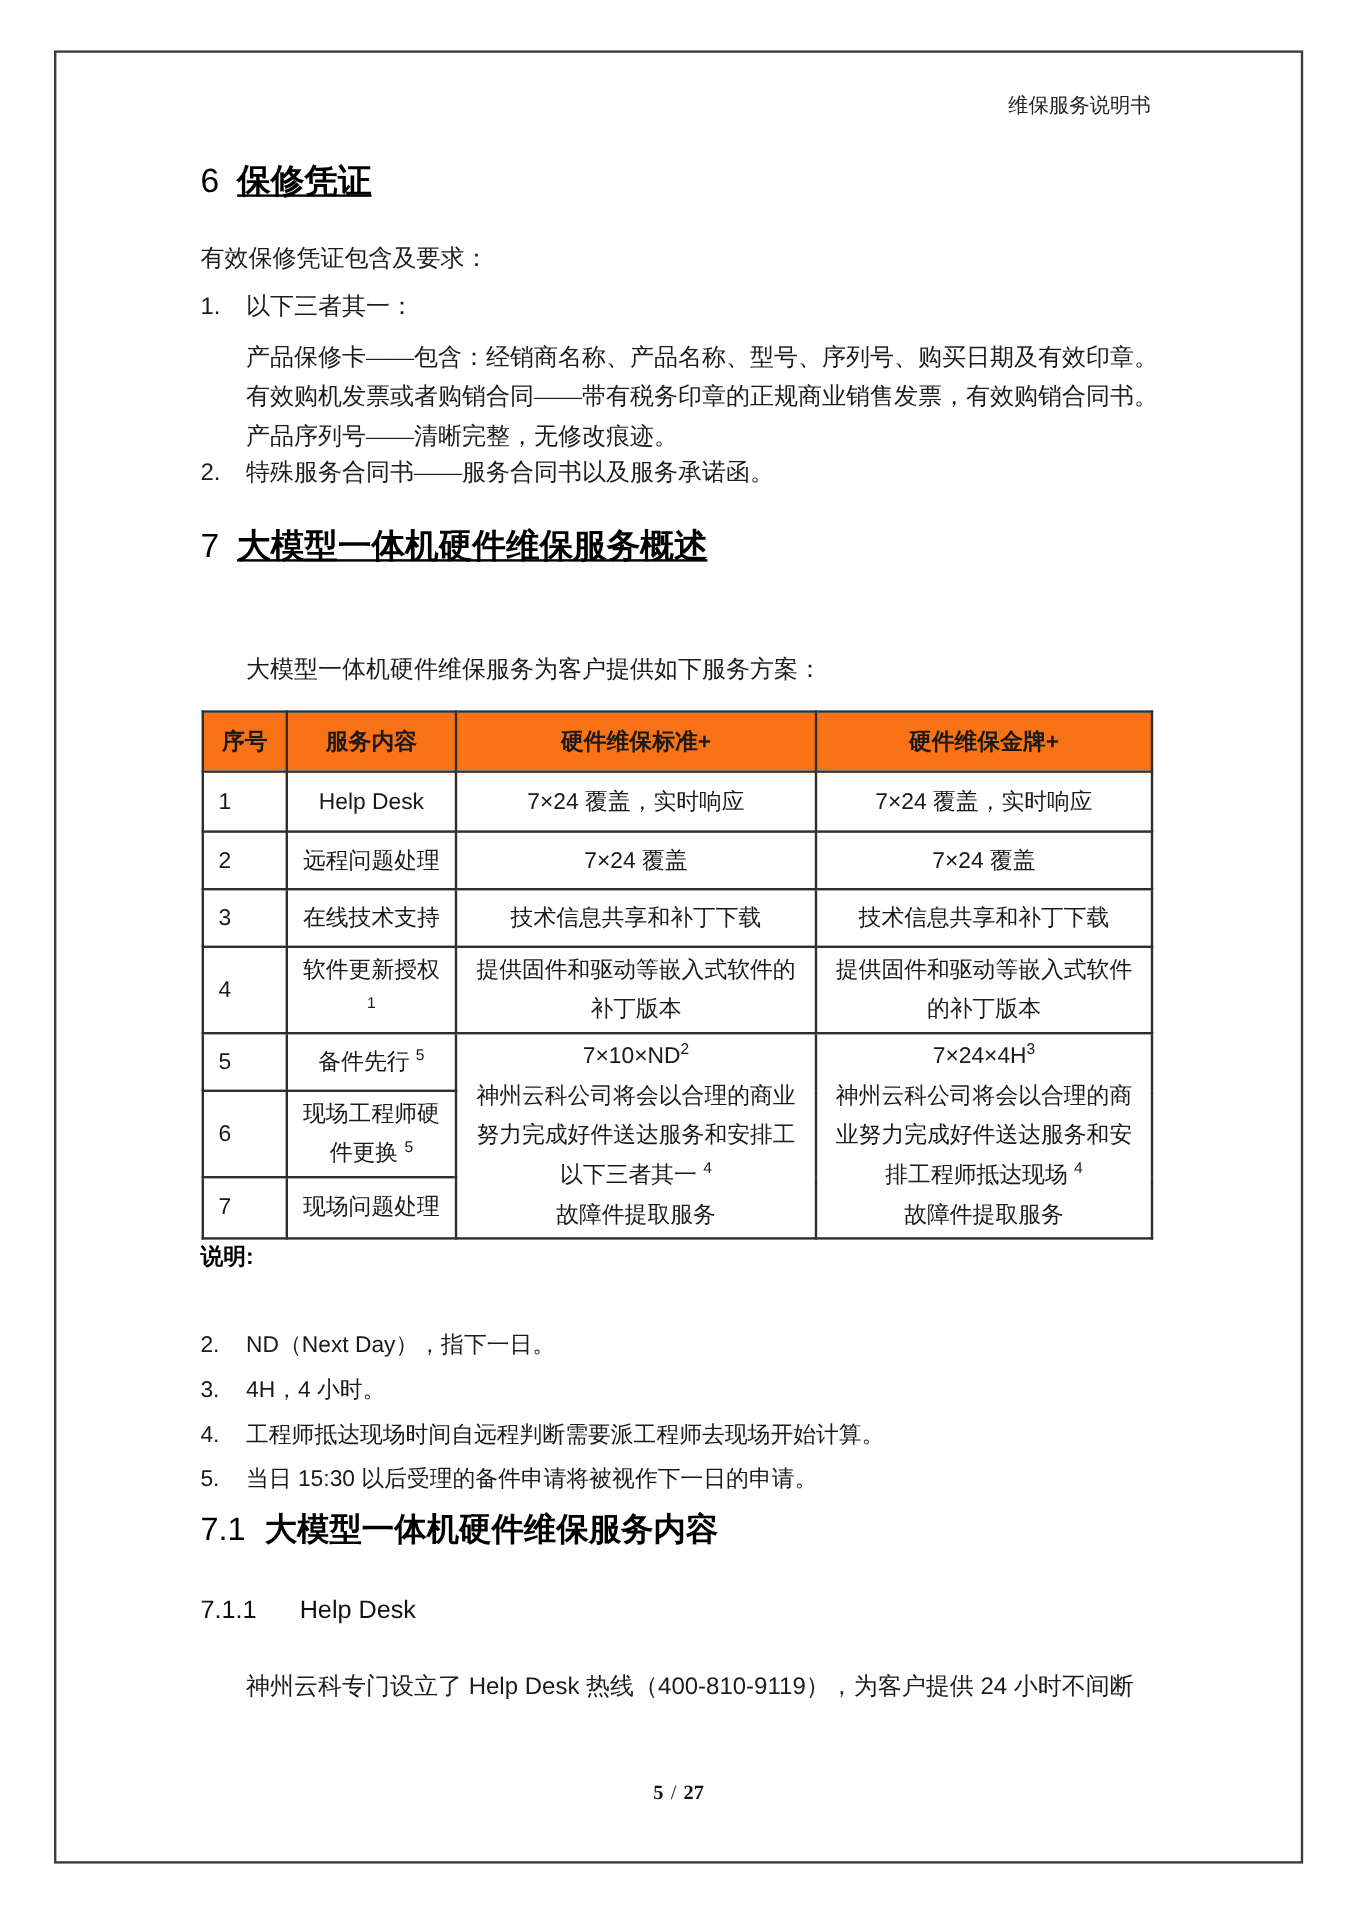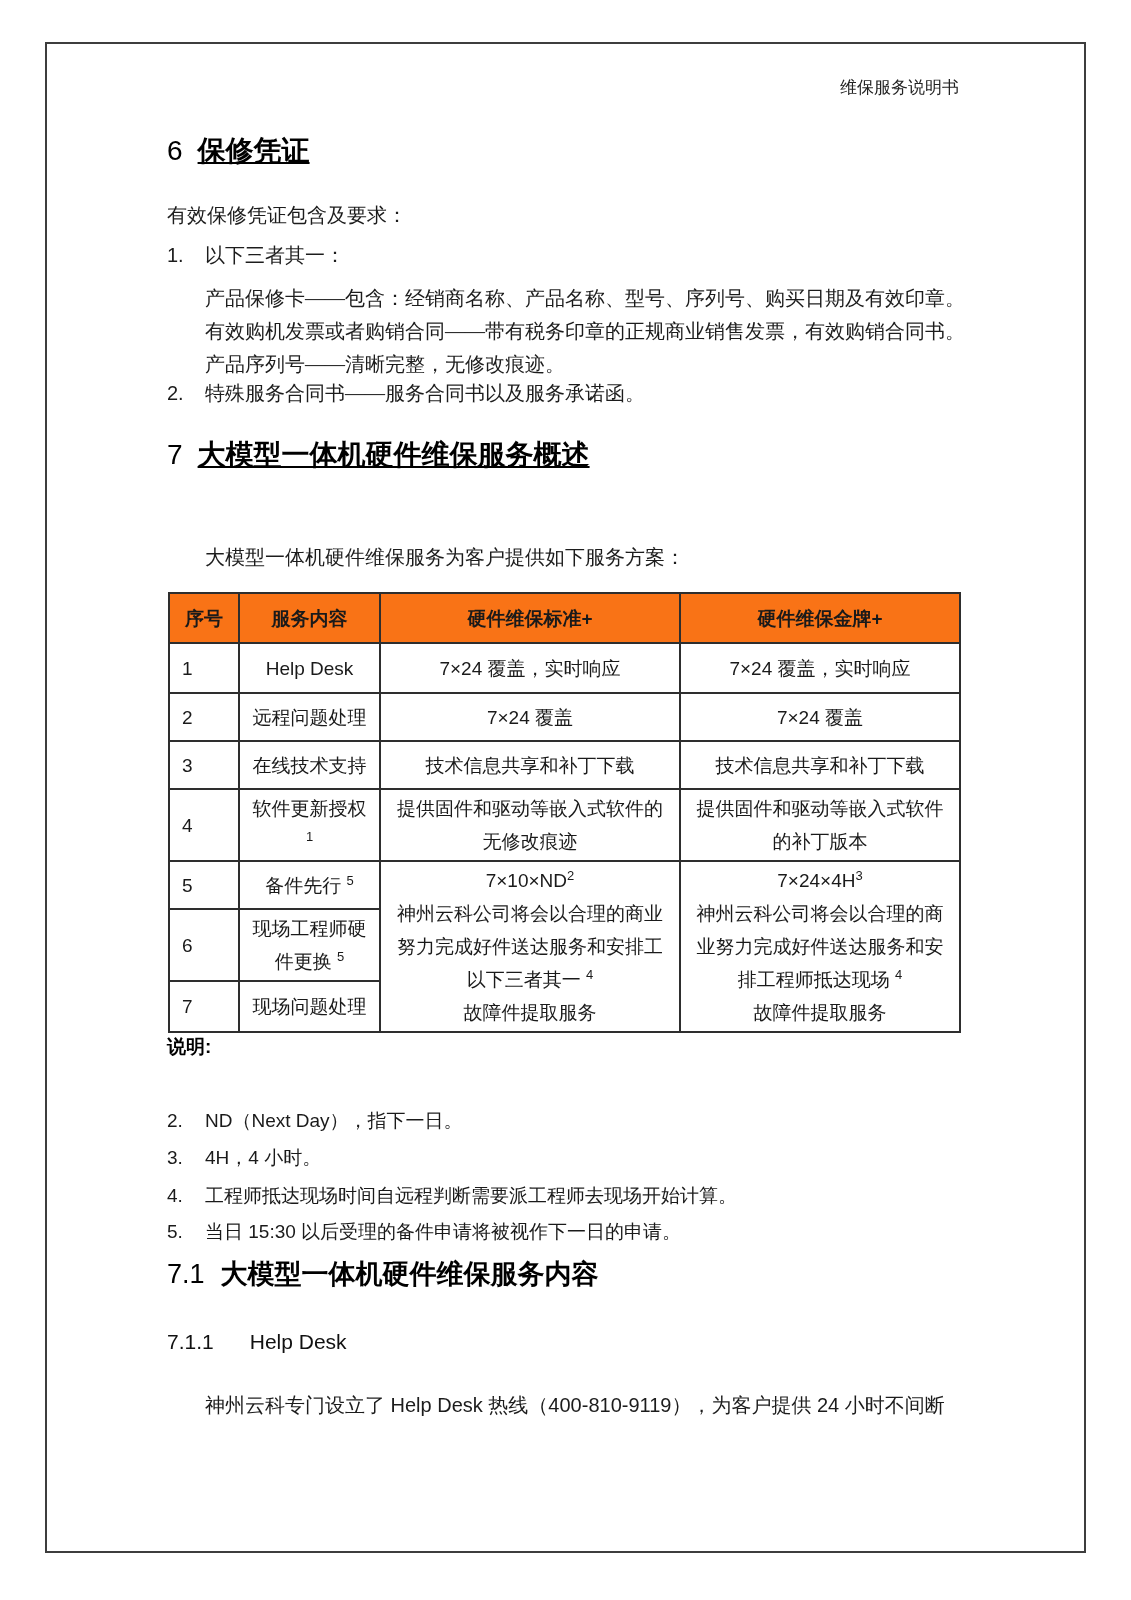--- a/index.html
+++ b/index.html
@@ -133,21 +133,21 @@
         <td>技术信息共享和补丁下载</td>
       </tr>
       <tr class="r4">
         <td class="cno">4</td>
         <td>
           <div><span>软件更新授权</span></div>
           <div><sup>1</sup></div>
         </td>
         <td>
           <div>提供固件和驱动等嵌入式软件的</div>
-          <div>无修改痕迹</div>
+          <div>补丁版本</div>
         </td>
         <td>
           <div>提供固件和驱动等嵌入式软件</div>
           <div>的补丁版本</div>
         </td>
       </tr>
       <tr class="r5">
         <td class="cno">5</td>
         <td>
           <span>备件先行 </span><sup>5</sup>
@@ -198,13 +198,16 @@
   <div class="h2" style="top:1256px;">
     <span class="h-num">7.1</span><span class="h-title">大模型一体机硬件维保服务内容</span>
   </div>
 
   <div class="h3" style="top:1330px;">
     <span class="h-num">7.1.1</span><span class="h-title">Help Desk</span>
   </div>
 
   <div class="para sans-body" style="left:205px; top:1392px;">神州云科专门设立了 Help Desk 热线（400-810-9119），为客户提供 24 小时不间断</div>
 
+  <div class="footer">
+    <span class="pg">5</span><span class="sep">/</span><span class="pg">27</span>
+  </div>
 </div>
 
 </body></html>

